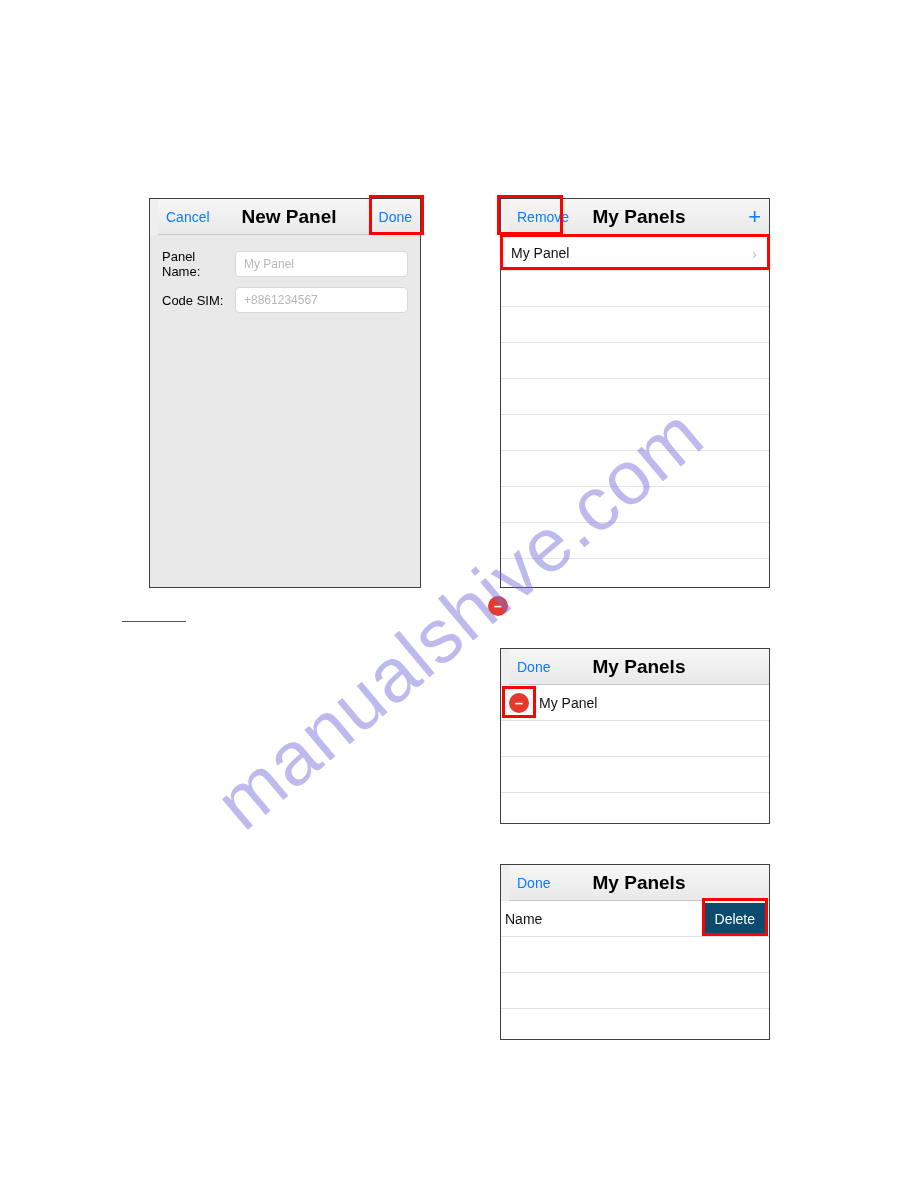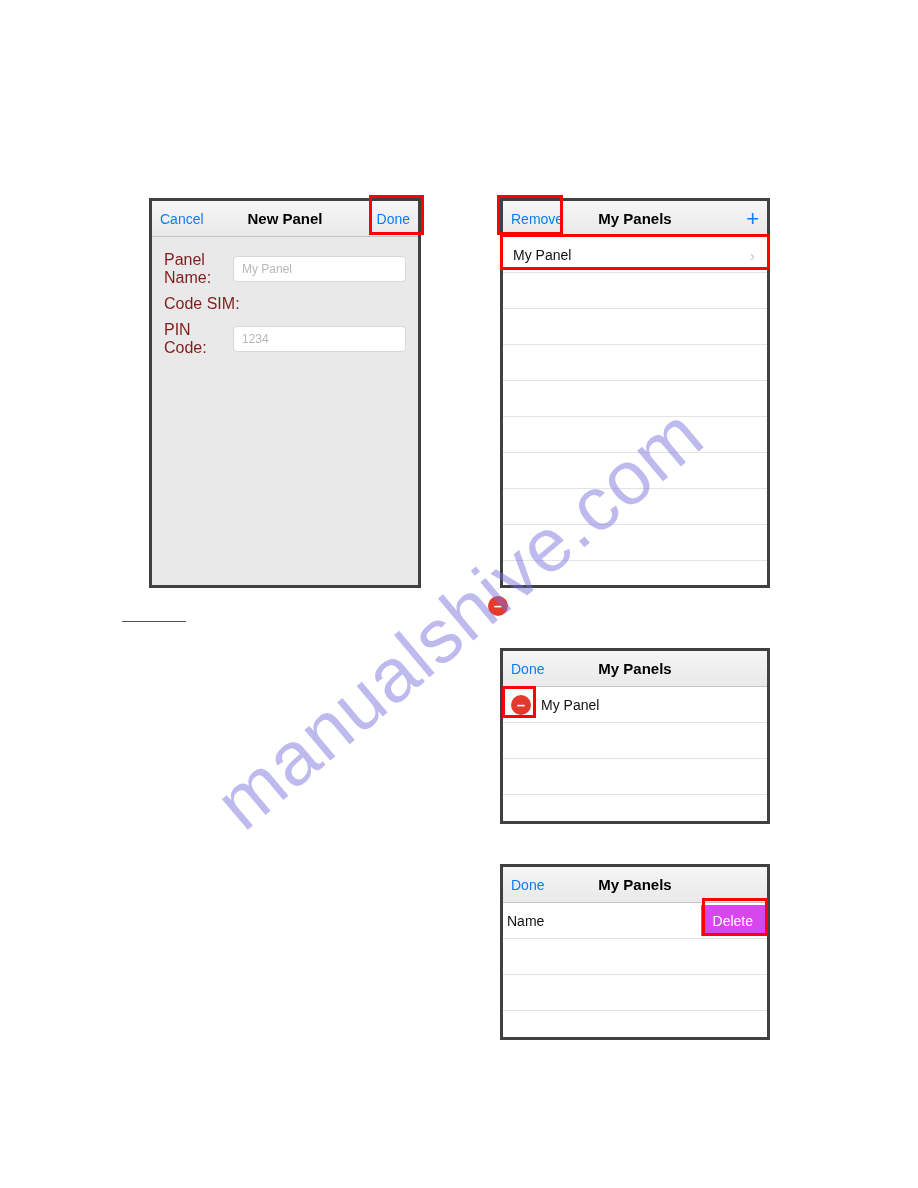--- a/index.html
+++ b/index.html
@@ -21,45 +21,46 @@
     font-weight: 400;
     white-space: nowrap;
     pointer-events: none;
     z-index: 50;
     letter-spacing: 1px;
   }
 
   
   .phone {
     position: absolute;
-    border: 3px solid #404040;
+    border: 1px solid #404040;
     background: #efefef;
+    padding-left: 8px;
   }
 
   
   .navbar {
     height: 36px;
     background: linear-gradient(#f6f6f6, #e9e9e9);
     border-bottom: 1px solid #c7c7c7;
     display: flex;
     align-items: center;
     justify-content: space-between;
     padding: 0 8px;
     font-size: 14px;
   }
   .nav-btn { color: #0a7cff; cursor: pointer; font-size: 14px; }
-  .nav-title { font-weight: 700; font-size: 15px; color: #000; }
+  .nav-title { font-weight: 700; font-size: 19px; color: #000; }
   .nav-center { position:absolute; left:50%; transform:translateX(-50%); }
 
   .plus-icon { color: #0a7cff; font-size: 22px; font-weight: 300; line-height: 1; }
 
   
   .new-panel-body { padding: 14px 12px; background: #e9e9e9; position: absolute; top:36px; bottom:0; left:0; right:0;}
   .formrow { display:flex; align-items:center; margin-bottom: 8px; }
-  .formrow .lbl { width: 98px; font-size: 16px; color:#7f1d1d; }
+  .formrow .lbl { width: 98px; font-size: 13px; color:#000000; }
   .formrow input {
     flex:1;
     height: 26px;
     border:1px solid #d8d8d8;
     border-radius:4px;
     background:#ffffff;
     padding: 0 8px;
     font-size: 12px;
     color:#444;
   }
@@ -104,21 +105,21 @@
     position:absolute;
     width: 20px; height: 20px;
     background: #e43a2d;
     border-radius: 50%;
     display:flex; align-items:center; justify-content:center;
     color:#fff; font-weight:700; font-size:15px;
   }
   .float-redminus::before { content:"–"; line-height:0.5; }
 
   .delete-btn {
-    background:#d946ef;
+    background:#0c4a6e;
     color:#fff;
     font-size:14px;
     padding: 8px 12px;
     border:none;
   }
 
   
   .hl {
     position:absolute;
     border:3px solid #ff0200;
@@ -143,24 +144,21 @@
     <span class="nav-title nav-center">New Panel</span>
     <span class="nav-btn">Done</span>
   </div>
   <div class="new-panel-body">
     <div class="formrow">
       <span class="lbl">Panel Name:</span>
       <input placeholder="My Panel" style="">
     </div>
     <div class="formrow">
       <span class="lbl">Code SIM:</span>
-    </div>
-    <div class="formrow">
-      <span class="lbl">PIN Code:</span>
-      <input placeholder="1234" style="">
+      <input placeholder="+8861234567" style="">
     </div>
   </div>
 </div>
 
 <div class="phone" style="left:500px; top:198px; width:270px; height:390px;">
   <div class="navbar" style="position:relative;">
     <span class="nav-btn">Remove</span>
     <span class="nav-title nav-center">My Panels</span>
     <span class="plus-icon">+</span>
   </div>

